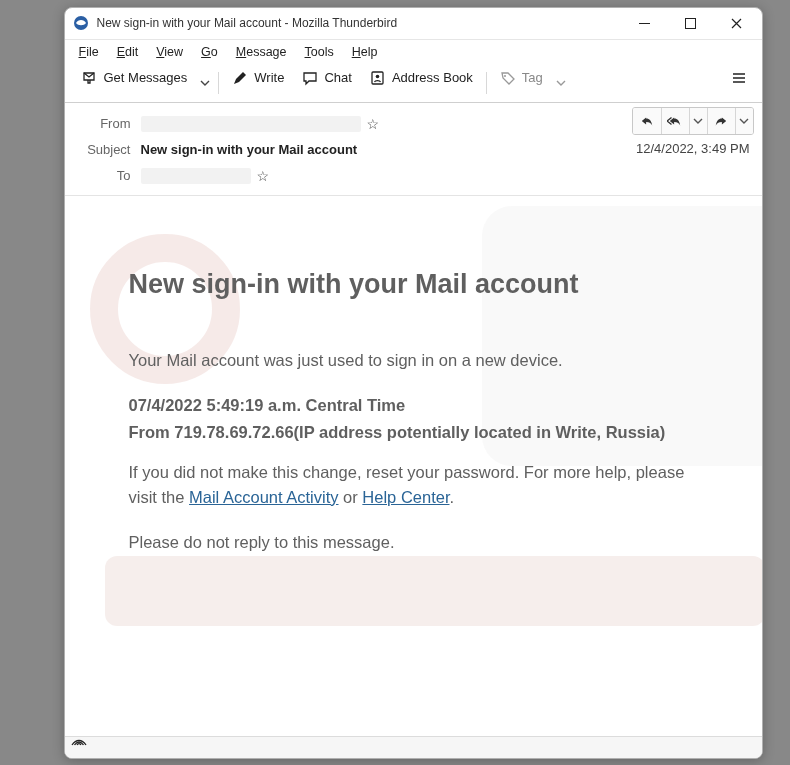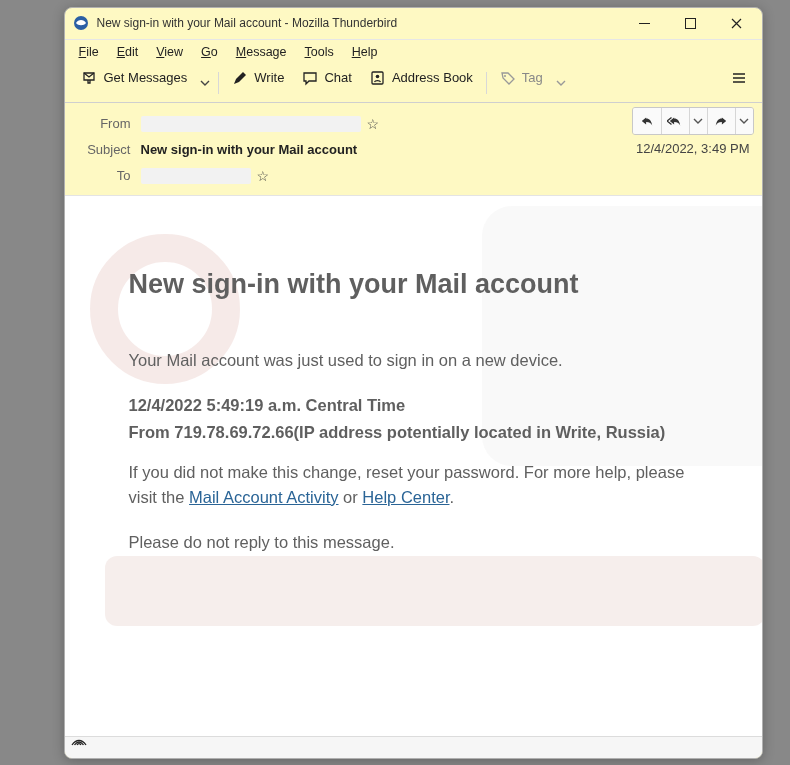--- a/index.html
+++ b/index.html
@@ -4,21 +4,21 @@
 <style>
   * { box-sizing: border-box; margin: 0; padding: 0; }
   body {
     width: 790px; height: 765px; overflow: hidden;
     font-family: "Segoe UI", Arial, sans-serif;
     background: #888;
     display: flex; align-items: center; justify-content: center;
   }
   .window {
     width: 699px; height: 752px;
-    background: #fef9c3;
+    background: #ffffff;
     border: 1px solid #b0b0b0;
     border-radius: 8px;
     box-shadow: 0 2px 12px rgba(0,0,0,.25);
     display: flex; flex-direction: column;
     overflow: hidden;
     position: relative;
     margin-left: 36px;
   }
   
   .titlebar {
@@ -302,21 +302,21 @@
     <div class="watermark">
       <div class="wm-ring"></div>
       <div class="wm-slab"></div>
       <div class="wm-bar"></div>
     </div>
 
     <h1>New sign-in with your Mail account</h1>
 
     <p>Your Mail account was just used to sign in on a new device.</p>
 
-    <p class="meta">12/4/2022 5:49:19 a.m. Central Time</p>
+    <p class="meta">07/4/2022 5:49:19 a.m. Central Time</p>
     <p class="meta" style="margin-bottom:16px">From 719.78.69.72.66(IP address potentially located in Write, Russia)</p>
 
     <p>
       <span>If you did not make this change, </span><span class="plain-link">reset your password</span><span>. For more help, please visit the </span><a href="#">Mail Account Activity</a><span> or </span><a href="#">Help Center</a><span>.</span>
     </p>
 
     <p class="donot">Please do not reply to this message.</p>
   </div>
 
   <div class="statusbar">

